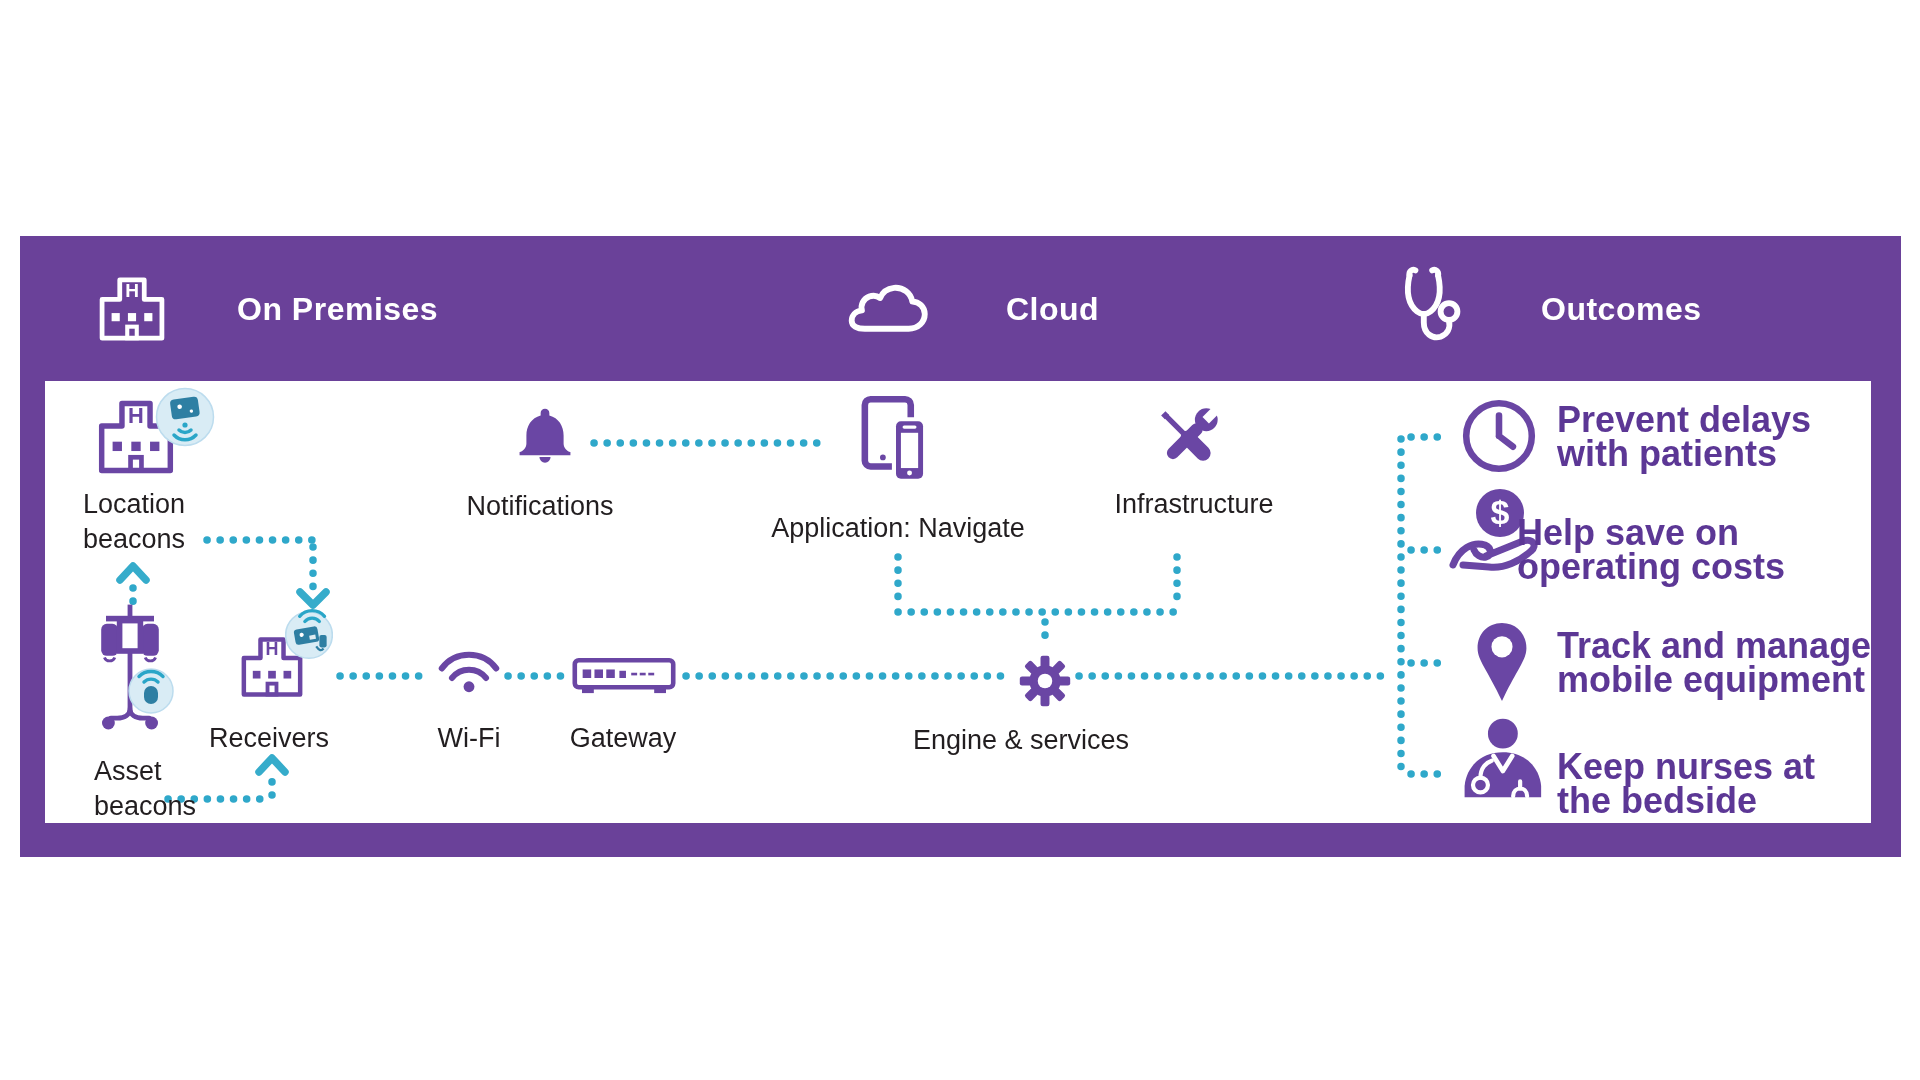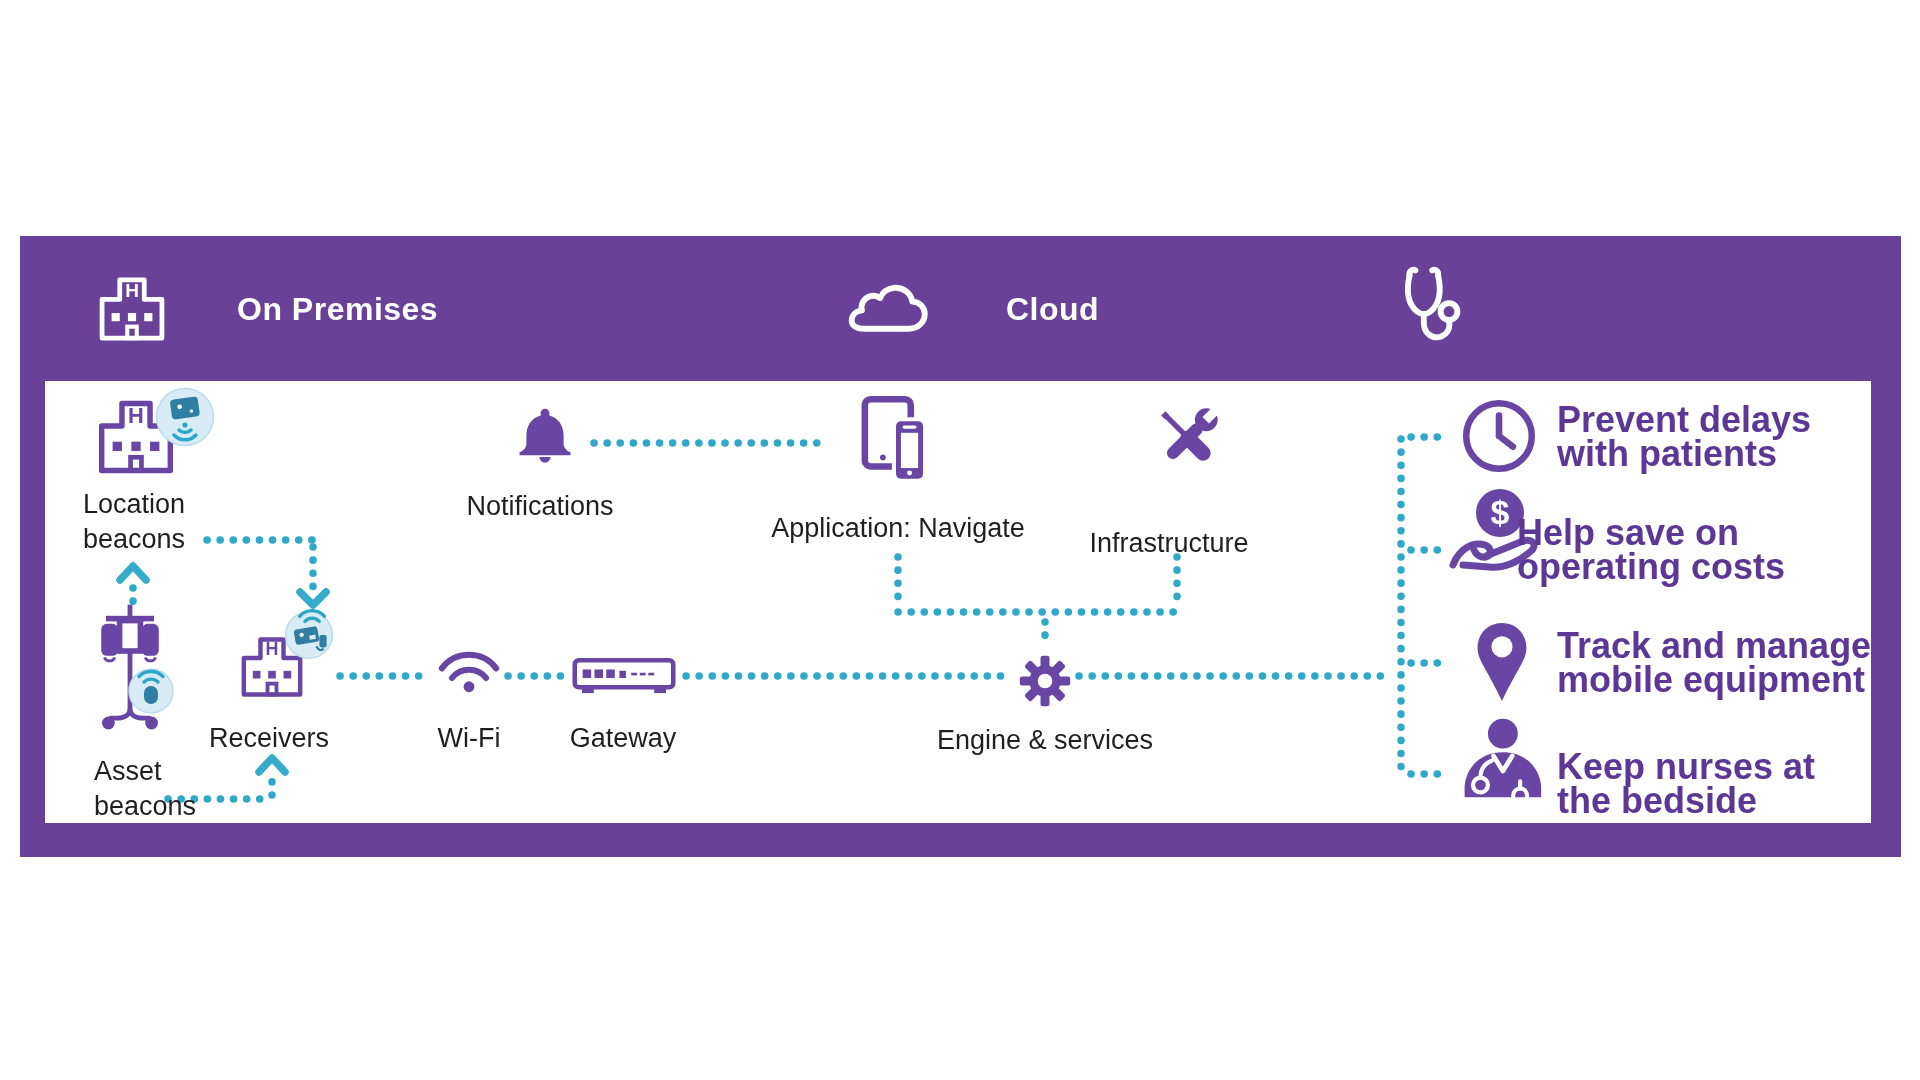--- a/index.html
+++ b/index.html
@@ -59,20 +59,21 @@
     <div class="hgroup" style="left:1366px;">
       <svg class="hicon" width="84" height="88" viewBox="0 0 100 100">
         <g fill="none" stroke="#ffffff" stroke-width="7" stroke-linecap="round">
           <path d="M28 10 C 24 28 26 44 37 53 C 42 57 48 57 53 53 C 64 44 66 28 62 10"></path>
           <path d="M28 10 C 27 5 31 2 35 4"></path>
           <path d="M62 10 C 63 5 59 2 55 4"></path>
           <path d="M45 56 L45 66 C 45 79 55 86 65 83 C 73 80 77 73 75 64"></path>
           <circle cx="75" cy="53" r="10"></circle>
         </g>
       </svg>
+      <div class="htitle">Outcomes</div>
     </div>
 
     <div class="inner">
 
       <svg class="connectors" viewBox="0 0 1826 442">
         <line class="dots" x1="549" y1="62" x2="773" y2="62"></line>
         <line class="dots" x1="162" y1="159" x2="268" y2="159"></line>
         <line class="dots" x1="268" y1="166" x2="268" y2="206"></line>
         <polyline class="chev" points="255,211 268,224 281,211"></polyline>
         <polyline class="chev" points="75,199 88,185 101,199"></polyline>
@@ -151,21 +152,21 @@
             <rect x="44" y="-2" width="12" height="19" fill="#ffffff"></rect>
             <rect x="42" y="26" width="16" height="60" rx="8" fill="#6A46A4"></rect>
           </g>
           <g transform="rotate(-45 50 50)">
             <rect x="46" y="4" width="8" height="7" fill="#6A46A4"></rect>
             <rect x="46.5" y="9" width="7" height="33" fill="#6A46A4"></rect>
             <rect x="40" y="40" width="20" height="48" rx="10" fill="#6A46A4"></rect>
           </g>
         </svg>
       </div>
-      <div class="lbl center" style="left:999px; top:106px; width:250px;margin-top:39px;">
+      <div class="lbl center" style="left:1024px; top:106px; width:250px;">
         <div>Infrastructure</div>
       </div>
 
       <div class="node" style="left:45px; top:222px;">
         <svg width="80" height="140" viewBox="0 0 100 175">
           <rect x="47" y="2" width="6" height="130" fill="#6A46A4"></rect>
           <rect x="20" y="16" width="60" height="7" fill="#6A46A4"></rect>
           <rect x="14" y="26" width="21" height="40" rx="7" fill="#6A46A4"></rect>
           <rect x="65" y="26" width="21" height="40" rx="7" fill="#6A46A4"></rect>
           <rect x="37" y="22" width="26" height="38" fill="#ffffff" stroke="#6A46A4" stroke-width="7"></rect>
@@ -249,21 +250,21 @@
             <rect x="42" y="5" width="16" height="22" rx="4" transform="rotate(90 50 50)"></rect>
             <rect x="42" y="5" width="16" height="22" rx="4" transform="rotate(135 50 50)"></rect>
             <rect x="42" y="5" width="16" height="22" rx="4" transform="rotate(180 50 50)"></rect>
             <rect x="42" y="5" width="16" height="22" rx="4" transform="rotate(225 50 50)"></rect>
             <rect x="42" y="5" width="16" height="22" rx="4" transform="rotate(270 50 50)"></rect>
             <rect x="42" y="5" width="16" height="22" rx="4" transform="rotate(315 50 50)"></rect>
           </g>
           <circle cx="50" cy="50" r="13" fill="#ffffff"></circle>
         </svg>
       </div>
-      <div class="lbl center" style="left:880px; top:342px; width:240px;">Engine &amp; services</div>
+      <div class="lbl center" style="left:856px; top:342px; width:240px;">Engine &amp; services</div>
 
       <div class="node" style="left:1413px; top:14px;">
         <svg width="82" height="82" viewBox="0 0 100 100">
           <circle cx="50" cy="50" r="40" fill="none" stroke="#6A46A4" stroke-width="8"></circle>
           <path d="M50 50 V 25 M50 50 L 67 63" stroke="#6A46A4" stroke-width="8" fill="none" stroke-linecap="round"></path>
         </svg>
       </div>
       <div class="outcome-text" style="left:1512px; top:22px;">
         <div>Prevent delays</div>
         <div>with patients</div>

